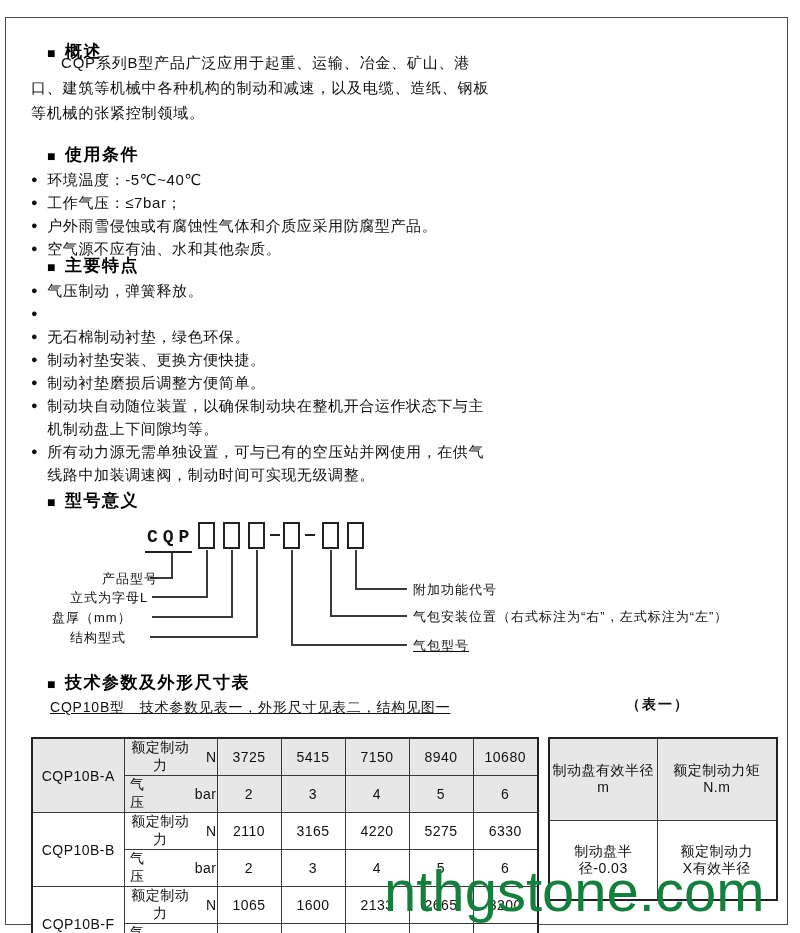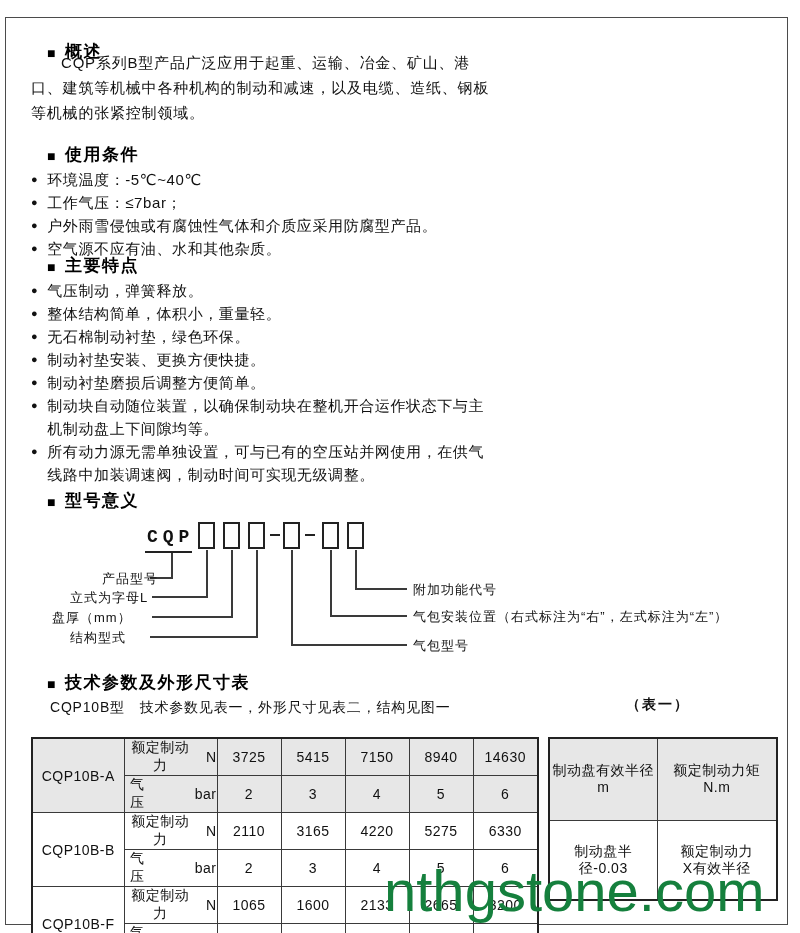--- a/index.html
+++ b/index.html
@@ -18,21 +18,21 @@
   .itxt { display:block; }
 
   
   .cqp { font-size:18px; font-weight:bold; letter-spacing:5px; color:#111; font-family:"Liberation Mono","DejaVu Sans Mono",monospace; }
   .mbox { position:absolute; width:17px; height:27px; border:2px solid #222; background:#fff; }
   .mdash { position:absolute; width:10px; height:2px; background:#222; }
   .vl { position:absolute; width:2px; background:#3a3a3a; }
   .hl { position:absolute; height:2px; background:#3a3a3a; }
   .dlabel { position:absolute; font-size:13px; color:#111; letter-spacing:1px; white-space:nowrap; }
 
-  .sub { font-size:14px; letter-spacing:0.8px; color:#111; }
+  .sub { font-size:14px; letter-spacing:0.8px; color:#111;text-decoration:underline; }
   .tabletag { font-size:14px; font-weight:bold; letter-spacing:2px; color:#111; }
 
   .tables-row { position:absolute; left:31px; top:737px; display:flex; gap:9px; align-items:flex-start; }
   table { border-collapse:collapse; table-layout:fixed; background:#fff; }
   table.spec { border:2px solid #222; }
   td { border:1px solid #3a3a3a; text-align:center; vertical-align:middle; font-size:14px; color:#111; letter-spacing:0.5px; padding:0; }
   .gray td, td.gray { background:#e7e7e7; }
   .pair { display:flex; justify-content:center; align-items:center; }
   .pair.narrow { gap:10px; }
   .pair.wide { gap:45px; }
@@ -79,21 +79,20 @@
   <span class="sq">■</span>
   <span>主要特点</span>
 </div>
 <div class="abs blist" style="left:31px; top:279px; width:468px;">
   <div class="item">
     <span class="blt">●</span>
     <span class="itxt">气压制动，弹簧释放。</span>
   </div>
   <div class="item">
     <span class="blt">●</span>
-    <span class="itxt">整体结构简单，体积小，重量轻。</span>
   </div>
   <div class="item">
     <span class="blt">●</span>
     <span class="itxt">无石棉制动衬垫，绿色环保。</span>
   </div>
   <div class="item">
     <span class="blt">●</span>
     <span class="itxt">制动衬垫安装、更换方便快捷。</span>
   </div>
   <div class="item">
@@ -149,21 +148,21 @@
   <div class="vl" style="left:355px; top:550px; height:40px;"></div>
   <div class="hl" style="left:355px; top:588px; width:52px;"></div>
 
   <span class="dlabel" style="left:70px; top:570px;margin-left:32px;">产品型号</span>
   <span class="dlabel" style="left:70px; top:589px;text-align:right;">立式为字母L</span>
   <span class="dlabel" style="left:52px; top:609px;">盘厚（mm）</span>
   <span class="dlabel" style="left:70px; top:629px;">结构型式</span>
 
   <span class="dlabel" style="left:413px; top:581px;">附加功能代号</span>
   <span class="dlabel" style="left:413px; top:608px;">气包安装位置（右式标注为“右”，左式标注为“左”）</span>
-  <span class="dlabel" style="left:413px; top:637px;">气包型号</span>
+  <span class="dlabel" style="left:413px; top:637px;text-decoration:underline;">气包型号</span>
 </div>
 
 <div class="abs sec-head" style="left:47px; top:671px;">
   <span class="sq">■</span>
   <span>技术参数及外形尺寸表</span>
 </div>
 <div class="abs sub" style="left:50px; top:699px;">CQP10B型　技术参数见表一，外形尺寸见表二，结构见图一</div>
 <div class="abs tabletag" style="left:600px; top:696px;margin-left:26px;">（表一）</div>
 
 <div class="tables-row">
@@ -183,21 +182,21 @@
       <td>
         <div class="pair narrow">
               <span>额定制动力</span>
               <span>N</span>
             </div>
       </td>
       <td>3725</td>
       <td>5415</td>
       <td>7150</td>
       <td>8940</td>
-      <td>14630</td>
+      <td>10680</td>
     </tr>
     <tr class="gray">
       <td>
         <div class="pair wide">
               <span>气压</span>
               <span>bar</span>
             </div>
       </td>
       <td>2</td>
       <td>3</td>

